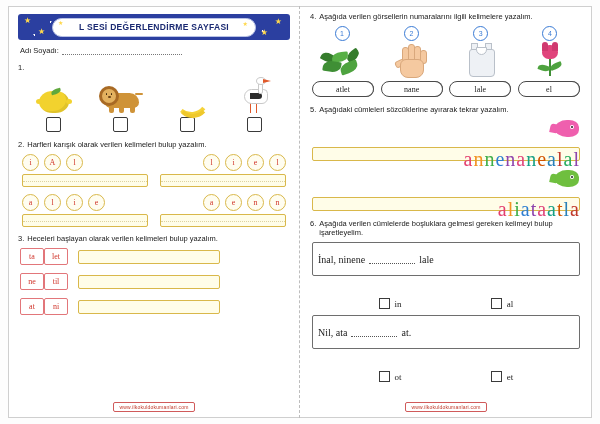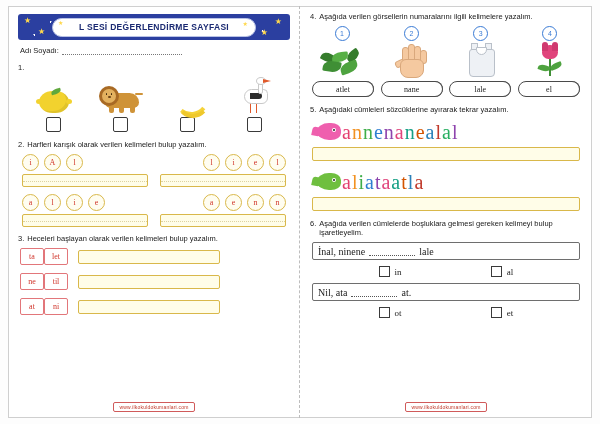--- a/index.html
+++ b/index.html
@@ -231,21 +231,21 @@
     position:relative;
   }
   .tag:after{
     content:"";position:absolute;right:-1px;top:-1px;width:12px;height:14px;
     border:1px solid #4a4a4a;border-left:none;border-radius:0 8px 8px 0;background:#fff;
   }
 
   
   .strip{
     position:relative;height:26px;margin:3px 2px 2px 2px;
-    display:flex;align-items:center;
+    display:flex;align-items:flex-end;flex-direction:column;
   }
   .fish{
     width:30px;height:20px;position:relative;flex:0 0 30px;
   }
   .fish-b{position:absolute;left:5px;top:1px;width:24px;height:17px;background:#ef5fae;border-radius:60% 50% 50% 60%;}
   .fish-t{position:absolute;left:0px;top:5px;width:9px;height:9px;background:#ef5fae;border-radius:40% 0 40% 0;transform:rotate(12deg);}
   .fish-e{position:absolute;left:20px;top:6px;width:4px;height:4px;background:#fff;border-radius:50%;}
   .fish-e:after{content:"";position:absolute;left:1px;top:1px;width:2px;height:2px;background:#222;border-radius:50%;}
   .fish.green .fish-b{background:#6fbf3f;} .fish.green .fish-t{background:#6fbf3f;}
   .fun-word{
@@ -253,25 +253,25 @@
     line-height:1;white-space:nowrap;
   }
   .write-line{
     height:12px;background:#fffde8;border:1px solid #d9b84a;border-radius:2px;
     margin:2px 2px 8px 2px;
   }
 
   
   .sent-box{
     height:16px;border:1px solid #6e6e6e;border-radius:2px;background:#fff;
-    display:flex;align-items:center;padding:0 5px;margin:1px 2px 0 2px;
+    display:flex;align-items:center;padding:8px 5px;margin:1px 2px 0 2px;
     font-family:"Liberation Serif",serif;font-size:10px;color:#222;gap:4px;
   }
   .sent-blank{flex:0 0 46px;border-bottom:1px dotted #555;height:9px;}
-  .opt-row{display:flex;justify-content:space-around;margin:6px 24px 6px 24px;align-items:center;}
+  .opt-row{display:flex;justify-content:space-around;margin:22px 24px 6px 24px;align-items:center;}
   .opt{display:flex;align-items:center;gap:5px;font-family:"Liberation Serif",serif;font-size:9px;color:#222;}
   .cb{width:9px;height:9px;border:1px solid #3a3a3a;background:#fff;}
 
   .footer{
     position:absolute;bottom:6px;left:0;right:0;display:flex;justify-content:center;
   }
   .footer-badge{
     border:1px solid #d05a5a;color:#c0392b;background:#fff;
     font-size:5px;padding:1px 5px;border-radius:2px;letter-spacing:.2px;
   }

